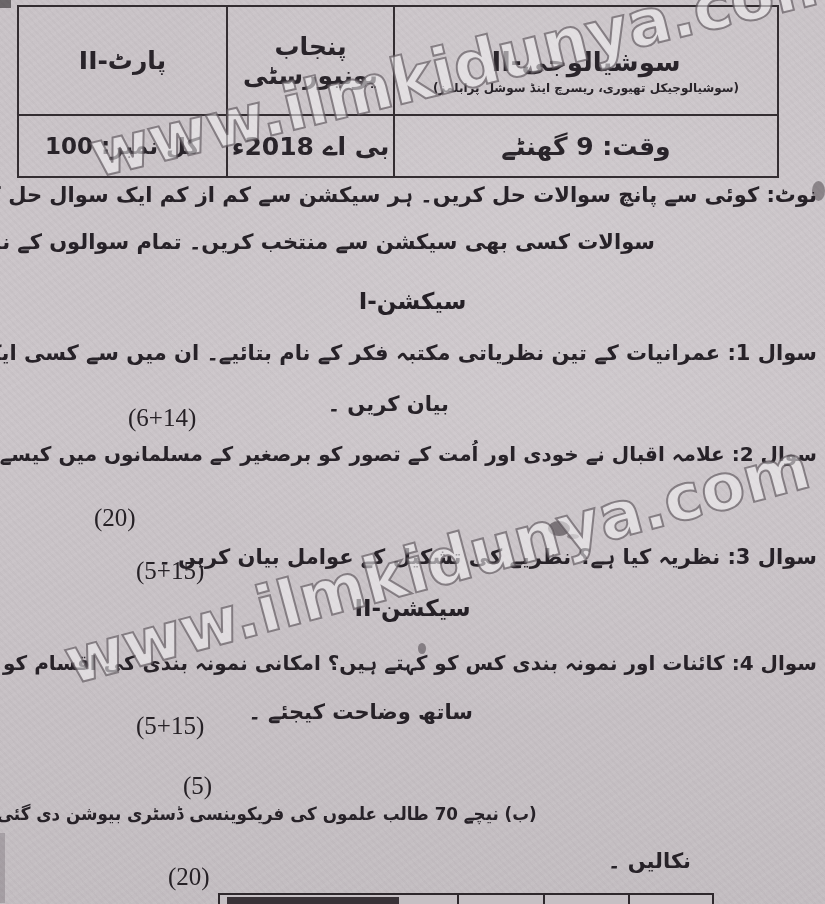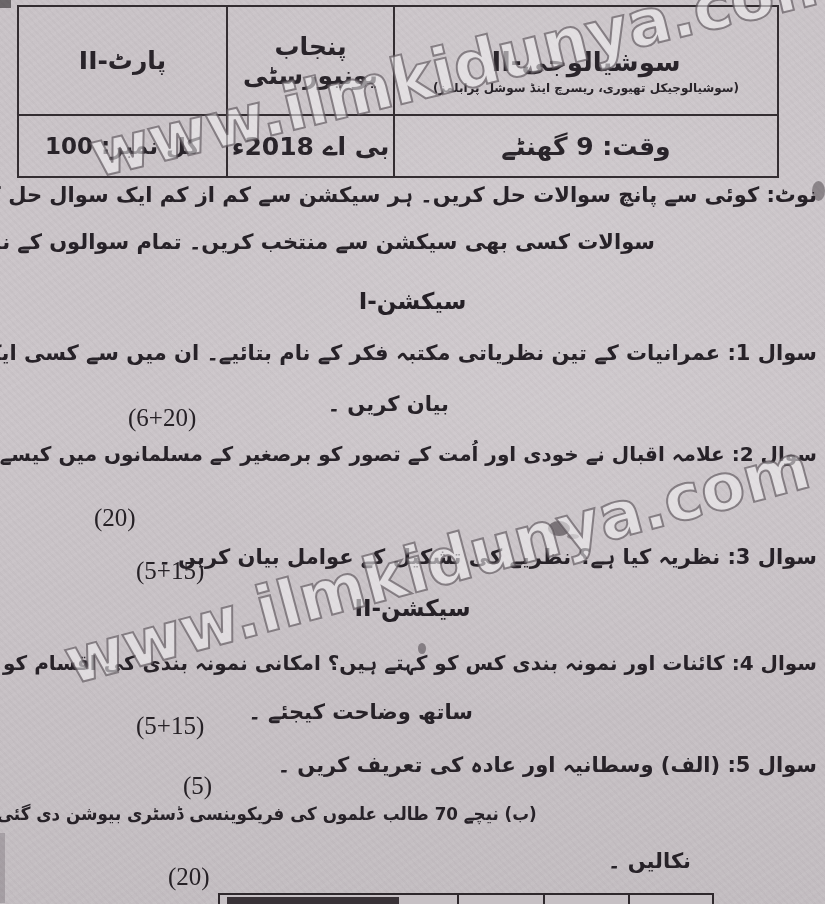--- a/index.html
+++ b/index.html
@@ -94,35 +94,34 @@
   </tbody>
     </table>
 
   <div class="uline" style="top:183px;right:8px;">نوٹ:  کوئی سے پانچ سوالات حل کریں۔ ہر سیکشن سے کم از کم ایک سوال حل کریں۔ باقی دو</div>
   <div class="uline" style="top:230px;right:170px;">سوالات کسی بھی سیکشن سے منتخب کریں۔ تمام سوالوں کے نمبر برابر ہیں ۔</div>
 
   <div class="heading" style="top:288px;">سیکشن-I</div>
 
   <div class="uline" style="top:341px;right:8px;">سوال 1: عمرانیات کے تین نظریاتی مکتبہ فکر کے نام بتائیے۔ ان میں سے کسی ایک کو وضاحت سے</div>
   <div class="uline" style="top:392px;right:376px;">بیان کریں ۔</div>
-  <div class="marks" style="top:404px;left:128px;">(6+20)</div>
+  <div class="marks" style="top:404px;left:128px;">(6+14)</div>
 
   <div class="uline small" style="top:442px;right:8px;">سوال 2: علامہ اقبال نے خودی اور اُمت کے تصور کو برصغیر کے مسلمانوں میں کیسے متعارف کروایا؟</div>
   <div class="marks" style="top:504px;left:94px;">(20)</div>
 
   <div class="uline" style="top:545px;right:8px;">سوال 3: نظریہ کیا ہے؟ نظریے کی تشکیل کے عوامل بیان کریں ۔</div>
   <div class="marks" style="top:557px;left:136px;">(5+15)</div>
 
   <div class="heading" style="top:595px;">سیکشن-II</div>
 
   <div class="uline small" style="top:651px;right:8px;">سوال 4: کائنات اور نمونہ بندی کس کو کہتے ہیں؟ امکانی نمونہ بندی کی اقسام کو مناسب مثالوں کے</div>
   <div class="uline" style="top:700px;right:352px;">ساتھ وضاحت کیجئے ۔</div>
   <div class="marks" style="top:712px;left:136px;">(5+15)</div>
 
-  <div class="uline" style="top:753px;right:8px;">سوال 5: (الف) وسطانیہ اور عادہ کی تعریف کریں ۔</div>
   <div class="marks" style="top:772px;left:183px;">(5)</div>
 
   <div class="uline tiny" style="top:803px;right:288px;">(ب)  نیچے 70 طالب علموں کی فریکوینسی ڈسٹری بیوشن دی گئی ہے۔ آپ اس کا وسطانیہ</div>
   <div class="uline" style="top:849px;right:134px;">نکالیں ۔</div>
   <div class="marks" style="top:863px;left:168px;">(20)</div>
 
   <div class="bottom-table">
     <div class="bt-dark"></div>
     <i class="btv" style="left:237px"></i>
     <i class="btv" style="left:323px"></i>

